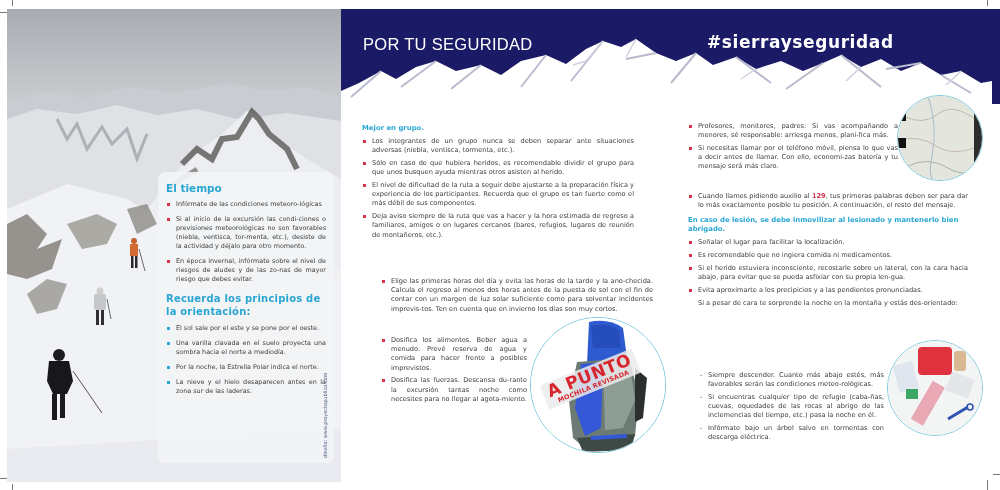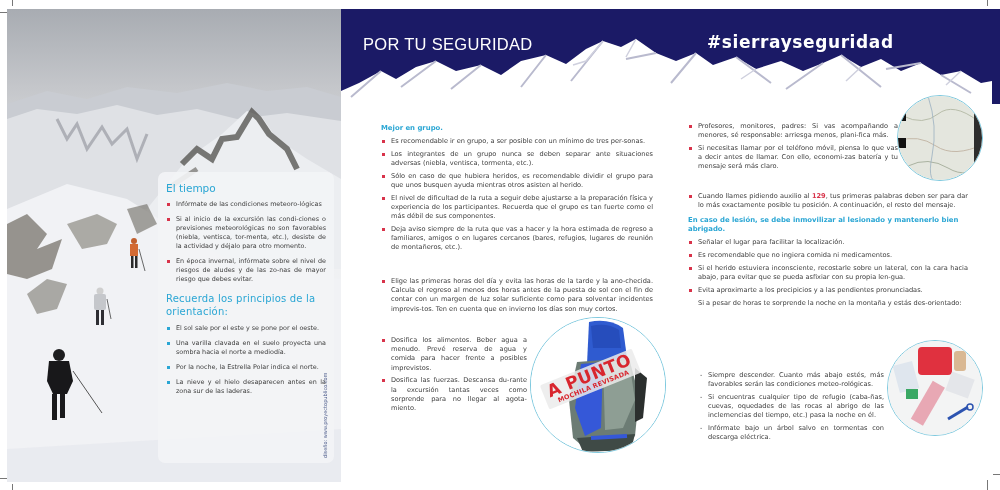--- a/index.html
+++ b/index.html
@@ -4,21 +4,21 @@
 <style>
   html, body { margin:0; padding:0; }
   body { width:1000px; height:490px; background:#ffffff; position:relative; overflow:hidden; font-family:"DejaVu Sans", sans-serif; color:#3a3a3a; }
   .crop { position:absolute; background:#777; }
   
   .photo { position:absolute; left:7px; top:9px; width:334px; height:473px; overflow:hidden;
     background: linear-gradient(180deg,#b9bcc1 0%,#c7c9cd 18%,#d9dadd 28%,#e7e8ea 40%,#f0f1f3 55%,#eef0f4 75%,#e4e6ec 100%); }
   .photo .sky { position:absolute; left:0; top:0; width:100%; height:110px; background:linear-gradient(180deg,#a8acb2,#c4c6ca 70%,#cfd1d4); }
   .photo svg { position:absolute; left:0; top:0; }
   .overlay { position:absolute; left:151px; top:163px; width:176px; height:291px; background:rgba(243,244,246,0.9); border-radius:7px; padding:8px 8px 6px 8px; box-sizing:border-box; }
-  .overlay h3 { margin:2px 0 6px 0; font-size:10.5px; color:#2aa6d4; font-weight:normal; }
+  .overlay h3 { margin:2px 0 6px 0; font-size:10.5px; color:#2aa6d4; font-weight:bold; }
   .overlay h3.big { font-size:10px; line-height:13px; margin:8px 0 6px 0; letter-spacing:0.2px; }
   .overlay ul { list-style:none; margin:0; padding:0; }
   .overlay li { position:relative; padding-left:10px; font-size:6.4px; line-height:9px; margin-bottom:6px; color:#404040; text-align:justify; }
   .overlay li::before { content:""; position:absolute; left:1px; top:3px; width:3px; height:3px; background:#d8334a; }
   .overlay ul.blue li::before { background:#2aa6d4; }
   .vcredit { position:absolute; left:322px; top:458px; transform-origin:left top; transform:rotate(-90deg); font-size:5px; color:#4b5a8a; white-space:nowrap; }
 
   
   .banner { position:absolute; left:341px; top:9px; width:671px; height:95px; overflow:hidden; }
   .banner .navy { position:absolute; left:0; top:0; width:100%; height:95px; background:#1b1a66; }
@@ -117,39 +117,38 @@
   <div class="navy"></div>
   <svg width="651" height="95" viewBox="0 0 651 95">
     <path d="M0,82 L18,74 L40,62 L55,70 L75,58 L95,52 L115,62 L140,56 L160,66 L180,52 L205,46 L225,55 L245,40 L262,32 L280,38 L295,30 L315,44 L335,52 L355,44 L372,56 L395,48 L415,60 L440,52 L462,62 L482,54 L500,46 L520,58 L540,50 L560,62 L580,54 L600,66 L620,62 L640,74 L651,72 L651,95 L0,95 Z" fill="#ffffff"></path>
     <path d="M10,88 L40,62 M60,78 L95,52 M110,80 L140,56 M180,78 L205,46 M230,72 L262,32 M285,50 L315,44 M330,74 L355,44 M395,48 L430,74 M445,80 L482,54 M500,46 L540,78 M545,60 L580,54 M600,66 L630,84" stroke="#b9bace" stroke-width="2" fill="none"></path>
     <path d="M262,32 L245,52 L232,56 M295,30 L285,48 M415,60 L400,70 M520,58 L505,72 M620,62 L605,76" stroke="#cfd0de" stroke-width="1.5" fill="none"></path>
   </svg>
   <div class="banner-title">POR TU SEGURIDAD</div>
   <div class="banner-tag">#sierrayseguridad</div>
 </div>
 
-<div class="col" style="left:381px; top:124px; width:272px;">
+<div class="col" style="left:362px; top:124px; width:272px;">
   <h4>Mejor en grupo.</h4>
   <ul>
-    <li>Es recomendable ir en grupo, a ser posible con un mínimo de tres per-sonas.</li>
     <li>Los integrantes de un grupo nunca se deben separar ante situaciones adversas (niebla, ventisca, tormenta, etc.).</li>
     <li>Sólo en caso de que hubiera heridos, es recomendable dividir el grupo para que unos busquen ayuda mientras otros asisten al herido.</li>
     <li>El nivel de dificultad de la ruta a seguir debe ajustarse a la preparación física y experiencia de los participantes. Recuerda que el grupo es tan fuerte como el más débil de sus componentes.</li>
     <li>Deja aviso siempre de la ruta que vas a hacer y la hora estimada de regreso a familiares, amigos o en lugares cercanos (bares, refugios, lugares de reunión de montañeros, etc.).</li>
   </ul>
 </div>
 <div class="col" style="left:381px; top:277px; width:272px;">
   <ul>
     <li style="height:46px;">Elige las primeras horas del día y evita las horas de la tarde y la ano-checida. Calcula el regreso al menos dos horas antes de la puesta de sol con el fin de contar con un margen de luz solar suficiente como para solventar incidentes imprevis-tos. Ten en cuenta que en invierno los días son muy cortos.</li>
   </ul>
 </div>
 <div class="col" style="left:381px; top:336px; width:146px;">
   <ul>
     <li>Dosifica los alimentos. Beber agua a menudo. Prevé reserva de agua y comida para hacer frente a posibles imprevistos.</li>
-    <li>Dosifica las fuerzas. Descansa du-rante la excursión tantas veces como sorprende para no llegar al agota-miento.</li>
+    <li>Dosifica las fuerzas. Descansa du-rante la excursión tantas noche como necesites para no llegar al agota-miento.</li>
   </ul>
 </div>
 
 <div class="circle" style="left:530px; top:317px; width:136px; height:136px;">
   <svg width="136" height="136" viewBox="0 0 136 136">
     <rect width="136" height="136" fill="#ffffff"></rect>
     <path d="M58,4 Q78,0 92,10 L96,40 L80,48 L56,46 Z" fill="#2f5bd0"></path>
     <path d="M60,8 Q76,4 88,12 L90,30 L62,30 Z" fill="#1e3fa8" opacity="0.5"></path>
     <path d="M46,44 L98,40 L108,78 L104,118 L88,130 L56,132 L42,120 L38,82 Z" fill="#6c7c74"></path>
     <path d="M50,46 L72,44 L70,110 L54,118 L44,90 Z" fill="#3558d8"></path>
@@ -174,21 +173,21 @@
   <ul>
     <li><span>Cuando llames pidiendo auxilio al </span><span class="red">129</span><span>, tus primeras palabras deben ser para dar lo más exactamente posible tu posición. A continuación, el resto del mensaje.</span></li>
   </ul>
   <h4 style="margin-top:6px;">En caso de lesión, se debe inmovilizar al lesionado y mantenerlo bien abrigado.</h4>
   <ul>
     <li>Señalar el lugar para facilitar la localización.</li>
     <li>Es recomendable que no ingiera comida ni medicamentos.</li>
     <li>Si el herido estuviera inconsciente, recostarle sobre un lateral, con la cara hacia abajo, para evitar que se pueda asfixiar con su propia len-gua.</li>
     <li>Evita aproximarte a los precipicios y a las pendientes pronunciadas.</li>
   </ul>
-  <p>Si a pesar de horas te sorprende la noche en la montaña y estás des-orientado:</p>
+  <p>Si a pesar de cara te sorprende la noche en la montaña y estás des-orientado:</p>
 </div>
 <div class="col" style="left:688px; top:351px; width:196px;">
   <ul class="dash" style="margin-left:10px;margin-top:20px;">
     <li>Siempre descender. Cuanto más abajo estés, más favorables serán las condiciones meteo-rológicas.</li>
     <li>Si encuentras cualquier tipo de refugio (caba-ñas, cuevas, oquedades de las rocas al abrigo de las inclemencias del tiempo, etc.) pasa la noche en él.</li>
     <li>Infórmate bajo un árbol salvo en tormentas con descarga eléctrica.</li>
   </ul>
 </div>
 
 <div class="circle" style="left:897px; top:95px; width:86px; height:86px;">

